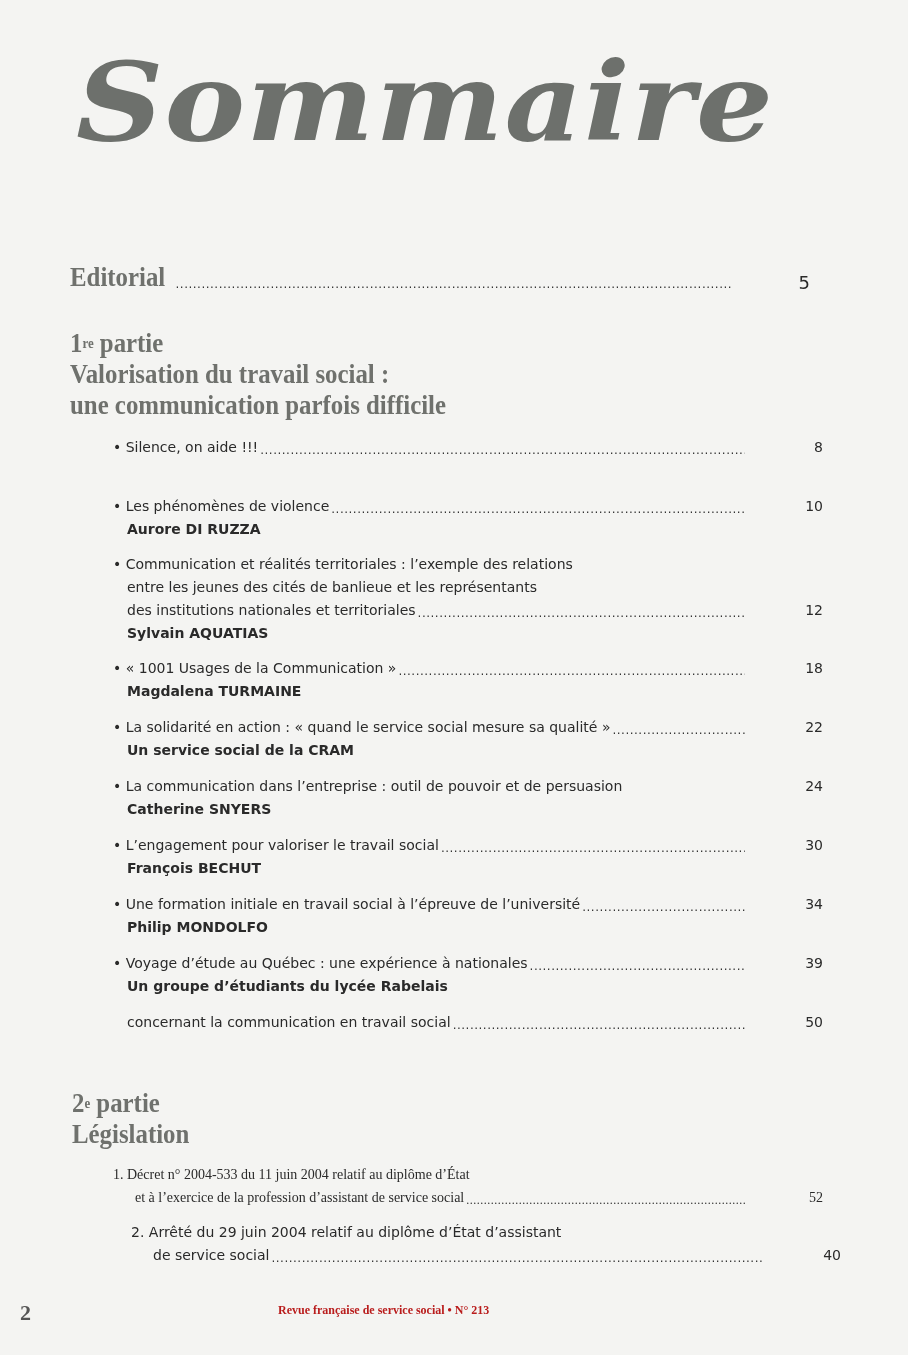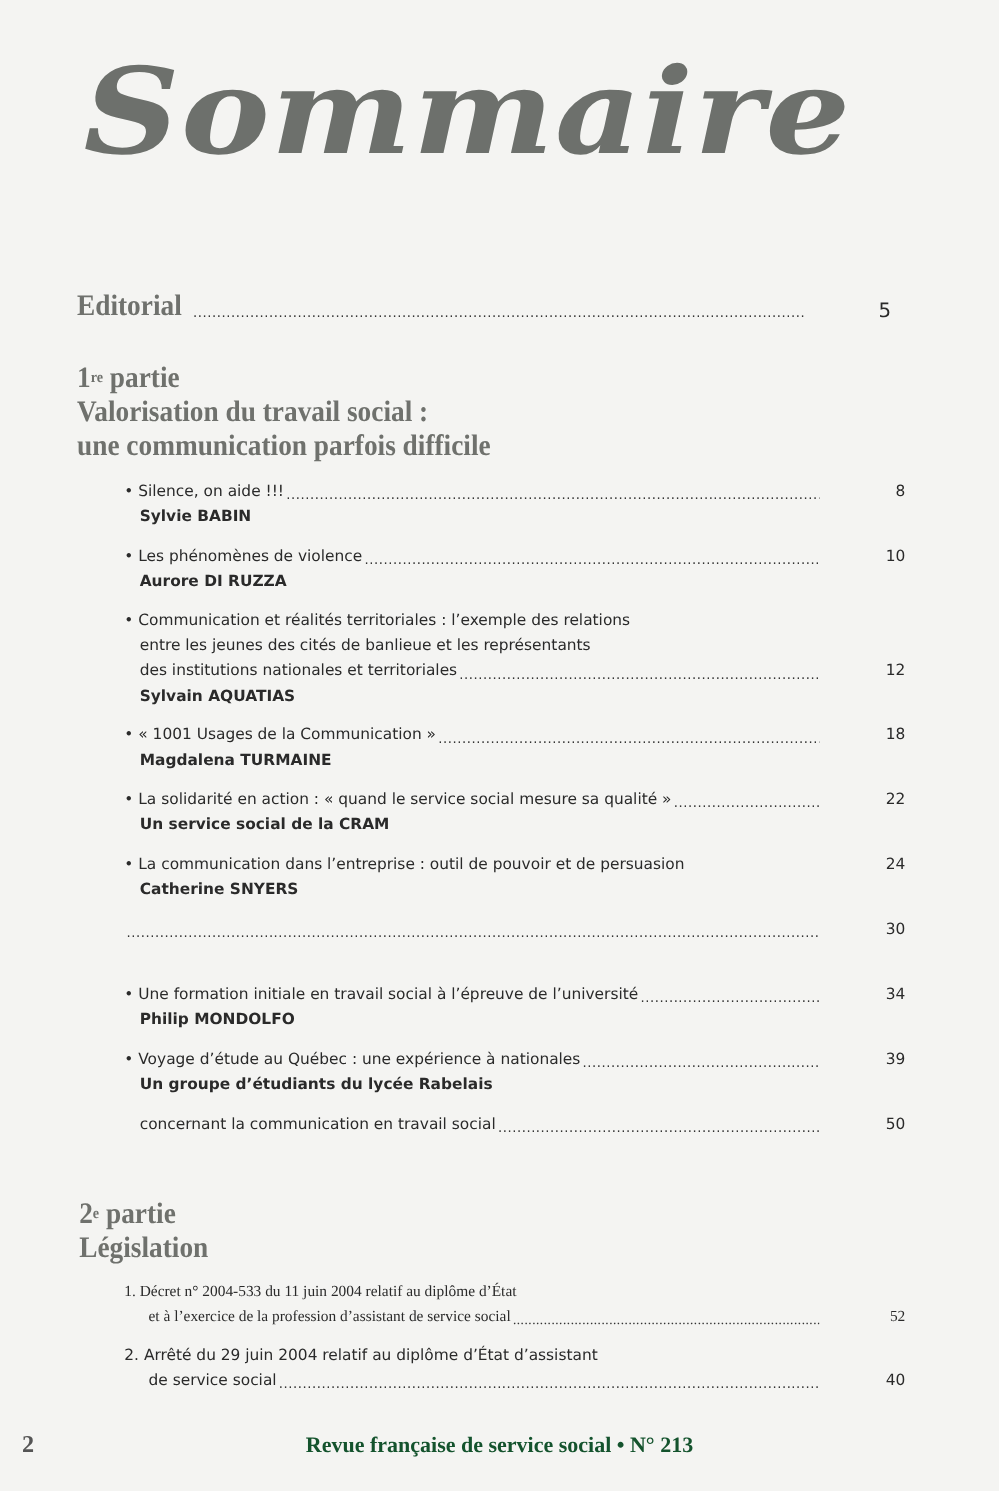--- a/index.html
+++ b/index.html
@@ -11,21 +11,21 @@
   .line { display:flex; align-items:flex-end; }
   .txt { white-space:nowrap; }
   .dots { flex:1; overflow:hidden; white-space:nowrap; margin:0 4px 0 2px; font-size:12px; line-height:18px; color:#333; }
   .dots::after { content:"............................................................................................................................................................................................................................................................"; letter-spacing:0.5px; }
   .page { width:60px; text-align:right; flex:none; margin-left:14px; }
   .indent { padding-left:14px; }
   .author { padding-left:14px; font-weight:bold; }
   .editorial { position:absolute; left:70px; top:262px; width:740px; }
   .editorial .page { font-size:18px; }
   .footer-num { position:absolute; left:20px; top:1300px; font-family:"Liberation Serif", serif; font-weight:bold; font-size:22px; color:#555; }
-  .footer-text { position:absolute; left:278px; top:1303px; font-family:"Liberation Serif", serif; font-weight:bold; font-size:20px; color:#14532d; }
+  .footer-text { position:absolute; left:278px; top:1303px; font-family:"Liberation Serif", serif; font-weight:bold; font-size:12px; color:#b91c1c; }
   sup { font-size:14px; vertical-align:top; position:relative; top:0px; }
 </style>
 </head>
 <body>
 
 <div class="title">Sommaire</div>
 
 <div class="editorial line">
   <span class="head txt">Editorial</span>
   <span class="dots"></span>
@@ -37,21 +37,20 @@
   <div>Valorisation du travail social :</div>
   <div>une communication parfois difficile</div>
 </div>
 
 <div class="row" style="top:436px;">
   <div class="line">
       <span class="txt">• Silence, on aide !!!</span>
       <span class="dots"></span>
       <span class="page">8</span>
     </div>
-  <div class="author">Sylvie BABIN</div>
 </div>
 
 <div class="row" style="top:495px;">
   <div class="line">
       <span class="txt">• Les phénomènes de violence</span>
       <span class="dots"></span>
       <span class="page">10</span>
     </div>
   <div class="author">Aurore DI RUZZA</div>
 </div>
@@ -89,23 +88,25 @@
   <div class="line">
       <span class="txt">• La communication dans l’entreprise : outil de pouvoir et de persuasion</span>
       <span class="dots" style="visibility:hidden"></span>
       <span class="page">24</span>
     </div>
   <div class="author">Catherine SNYERS</div>
 </div>
 
 <div class="row" style="top:834px;">
   <div class="line">
+      <span class="txt">• L’engagement pour valoriser le travail social</span>
       <span class="dots"></span>
       <span class="page">30</span>
     </div>
+  <div class="author">François BECHUT</div>
 </div>
 
 <div class="row" style="top:893px;">
   <div class="line">
       <span class="txt">• Une formation initiale en travail social à l’épreuve de l’université</span>
       <span class="dots"></span>
       <span class="page">34</span>
     </div>
   <div class="author">Philip MONDOLFO</div>
 </div>
@@ -134,21 +135,21 @@
 
 <div class="row" style="top:1163px;font-family:Liberation Serif, serif;">
   <div class="txt">1. Décret n° 2004-533 du 11 juin 2004 relatif au diplôme d’État</div>
   <div class="line" style="padding-left:22px;">
       <span class="txt">et à l’exercice de la profession d’assistant de service social</span>
       <span class="dots"></span>
       <span class="page">52</span>
     </div>
 </div>
 
-<div class="row" style="top:1221px;">
+<div class="row" style="top:1221px;margin-left:18px;">
   <div class="txt">2. Arrêté du 29 juin 2004 relatif au diplôme d’État d’assistant</div>
   <div class="line" style="padding-left:22px;">
       <span class="txt">de service social</span>
       <span class="dots"></span>
       <span class="page">40</span>
     </div>
 </div>
 
 <div class="footer-num">2</div>
 <div class="footer-text">Revue française de service social • N° 213</div>

